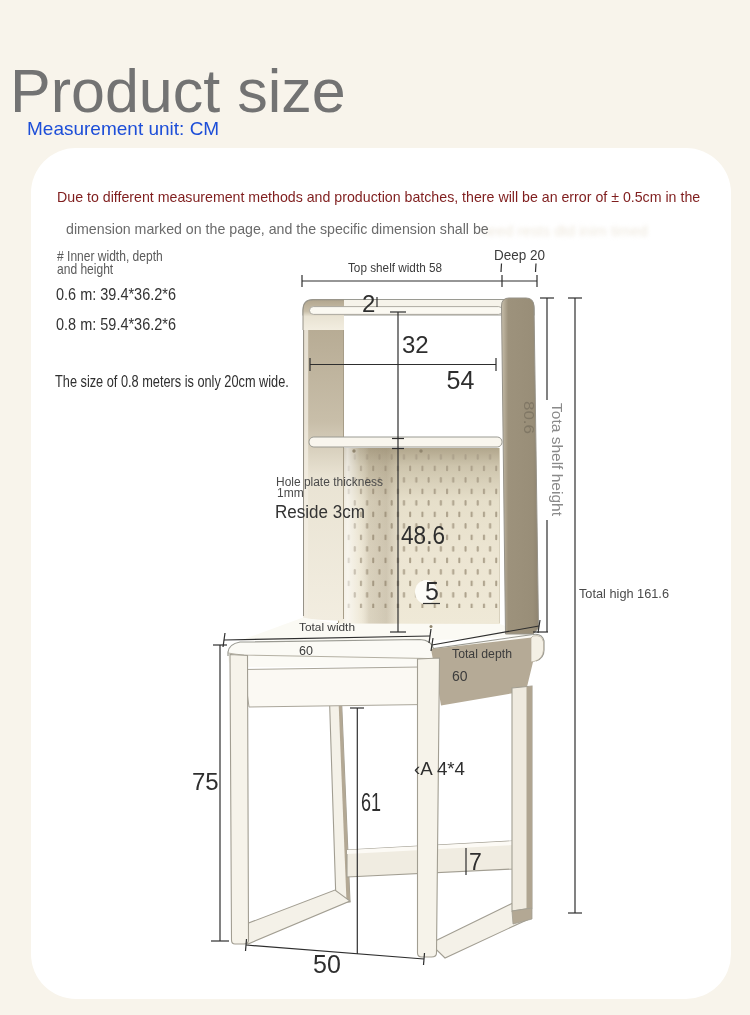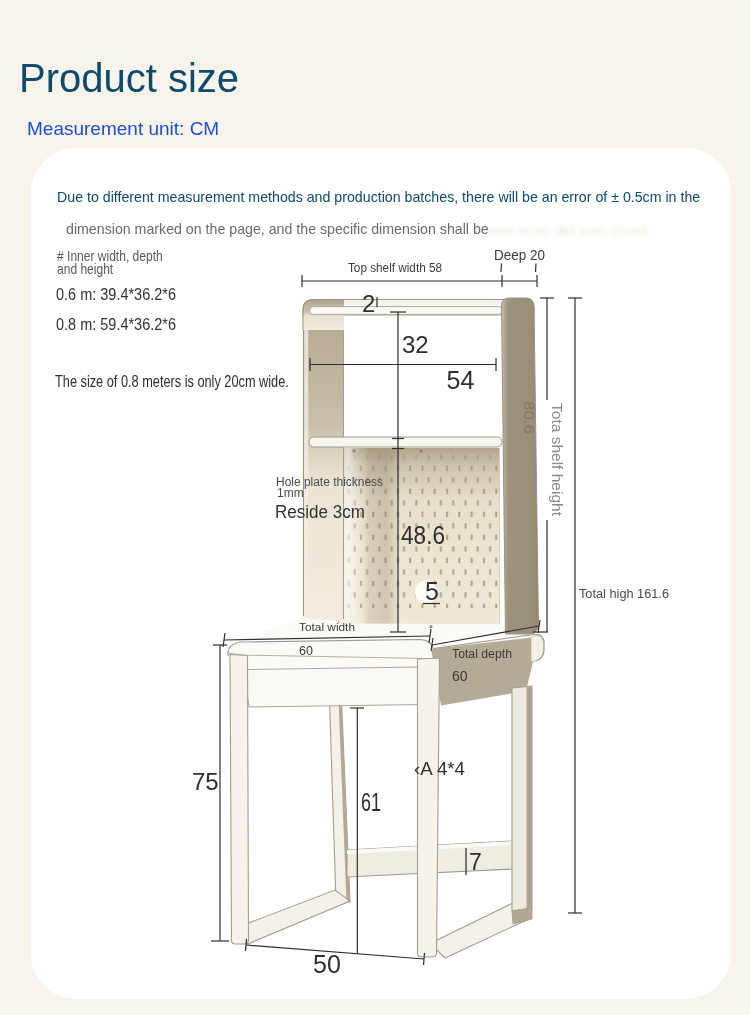--- a/index.html
+++ b/index.html
@@ -6,25 +6,25 @@
   body{width:750px;height:1015px;position:relative;background:#f8f4eb;font-family:"Liberation Sans",sans-serif;overflow:hidden;}
   .abs{position:absolute;}
 </style>
 </head>
 <body>
 
 <div class="abs" style="left:0;top:0;width:750px;height:1015px;background:#f8f4eb;"></div>
 
 <div class="abs" style="left:31px;top:148px;width:700px;height:851px;background:#ffffff;border-radius:45px;"></div>
 
-<div class="abs" style="left:19px;top:56px;font-size:40px;color:#0c4a6e;">Product size</div>
+<div class="abs" style="left:10px;top:56px;font-size:61px;color:#737373;">Product size</div>
 
 <div class="abs" style="left:27px;top:118px;font-size:19px;color:#1d4ed8;">Measurement unit: CM</div>
 
-<div class="abs" style="left:57px;top:189px;font-size:14.2px;color:#0c4a6e;white-space:nowrap;">Due to different measurement methods and production batches, there will be an error of ± 0.5cm in the</div>
+<div class="abs" style="left:57px;top:189px;font-size:14.2px;color:#7f1d1d;white-space:nowrap;">Due to different measurement methods and production batches, there will be an error of ± 0.5cm in the</div>
 
 <div class="abs" style="left:480px;top:222px;width:225px;height:18px;color:#eee8dd;font-size:15px;filter:blur(2px);white-space:nowrap;">need rests dtd inim timed</div>
 
 <div class="abs" style="left:66px;top:221px;font-size:14.2px;color:#6b6b6b;white-space:nowrap;">dimension marked on the page, and the specific dimension shall be</div>
 
 <div class="abs" style="left:57px;top:250px;font-size:14.5px;color:#5a5a5a;line-height:12.5px;transform:scaleX(.83);transform-origin:0 0;">#&nbsp;Inner width, depth<br>and height</div>
 
 <div class="abs" style="left:56px;top:285px;font-size:17px;color:#333;transform:scaleX(.852);transform-origin:0 0;">0.6 m: 39.4*36.2*6</div>
 
 <div class="abs" style="left:56px;top:315px;font-size:17px;color:#333;transform:scaleX(.852);transform-origin:0 0;">0.8 m: 59.4*36.2*6</div>

